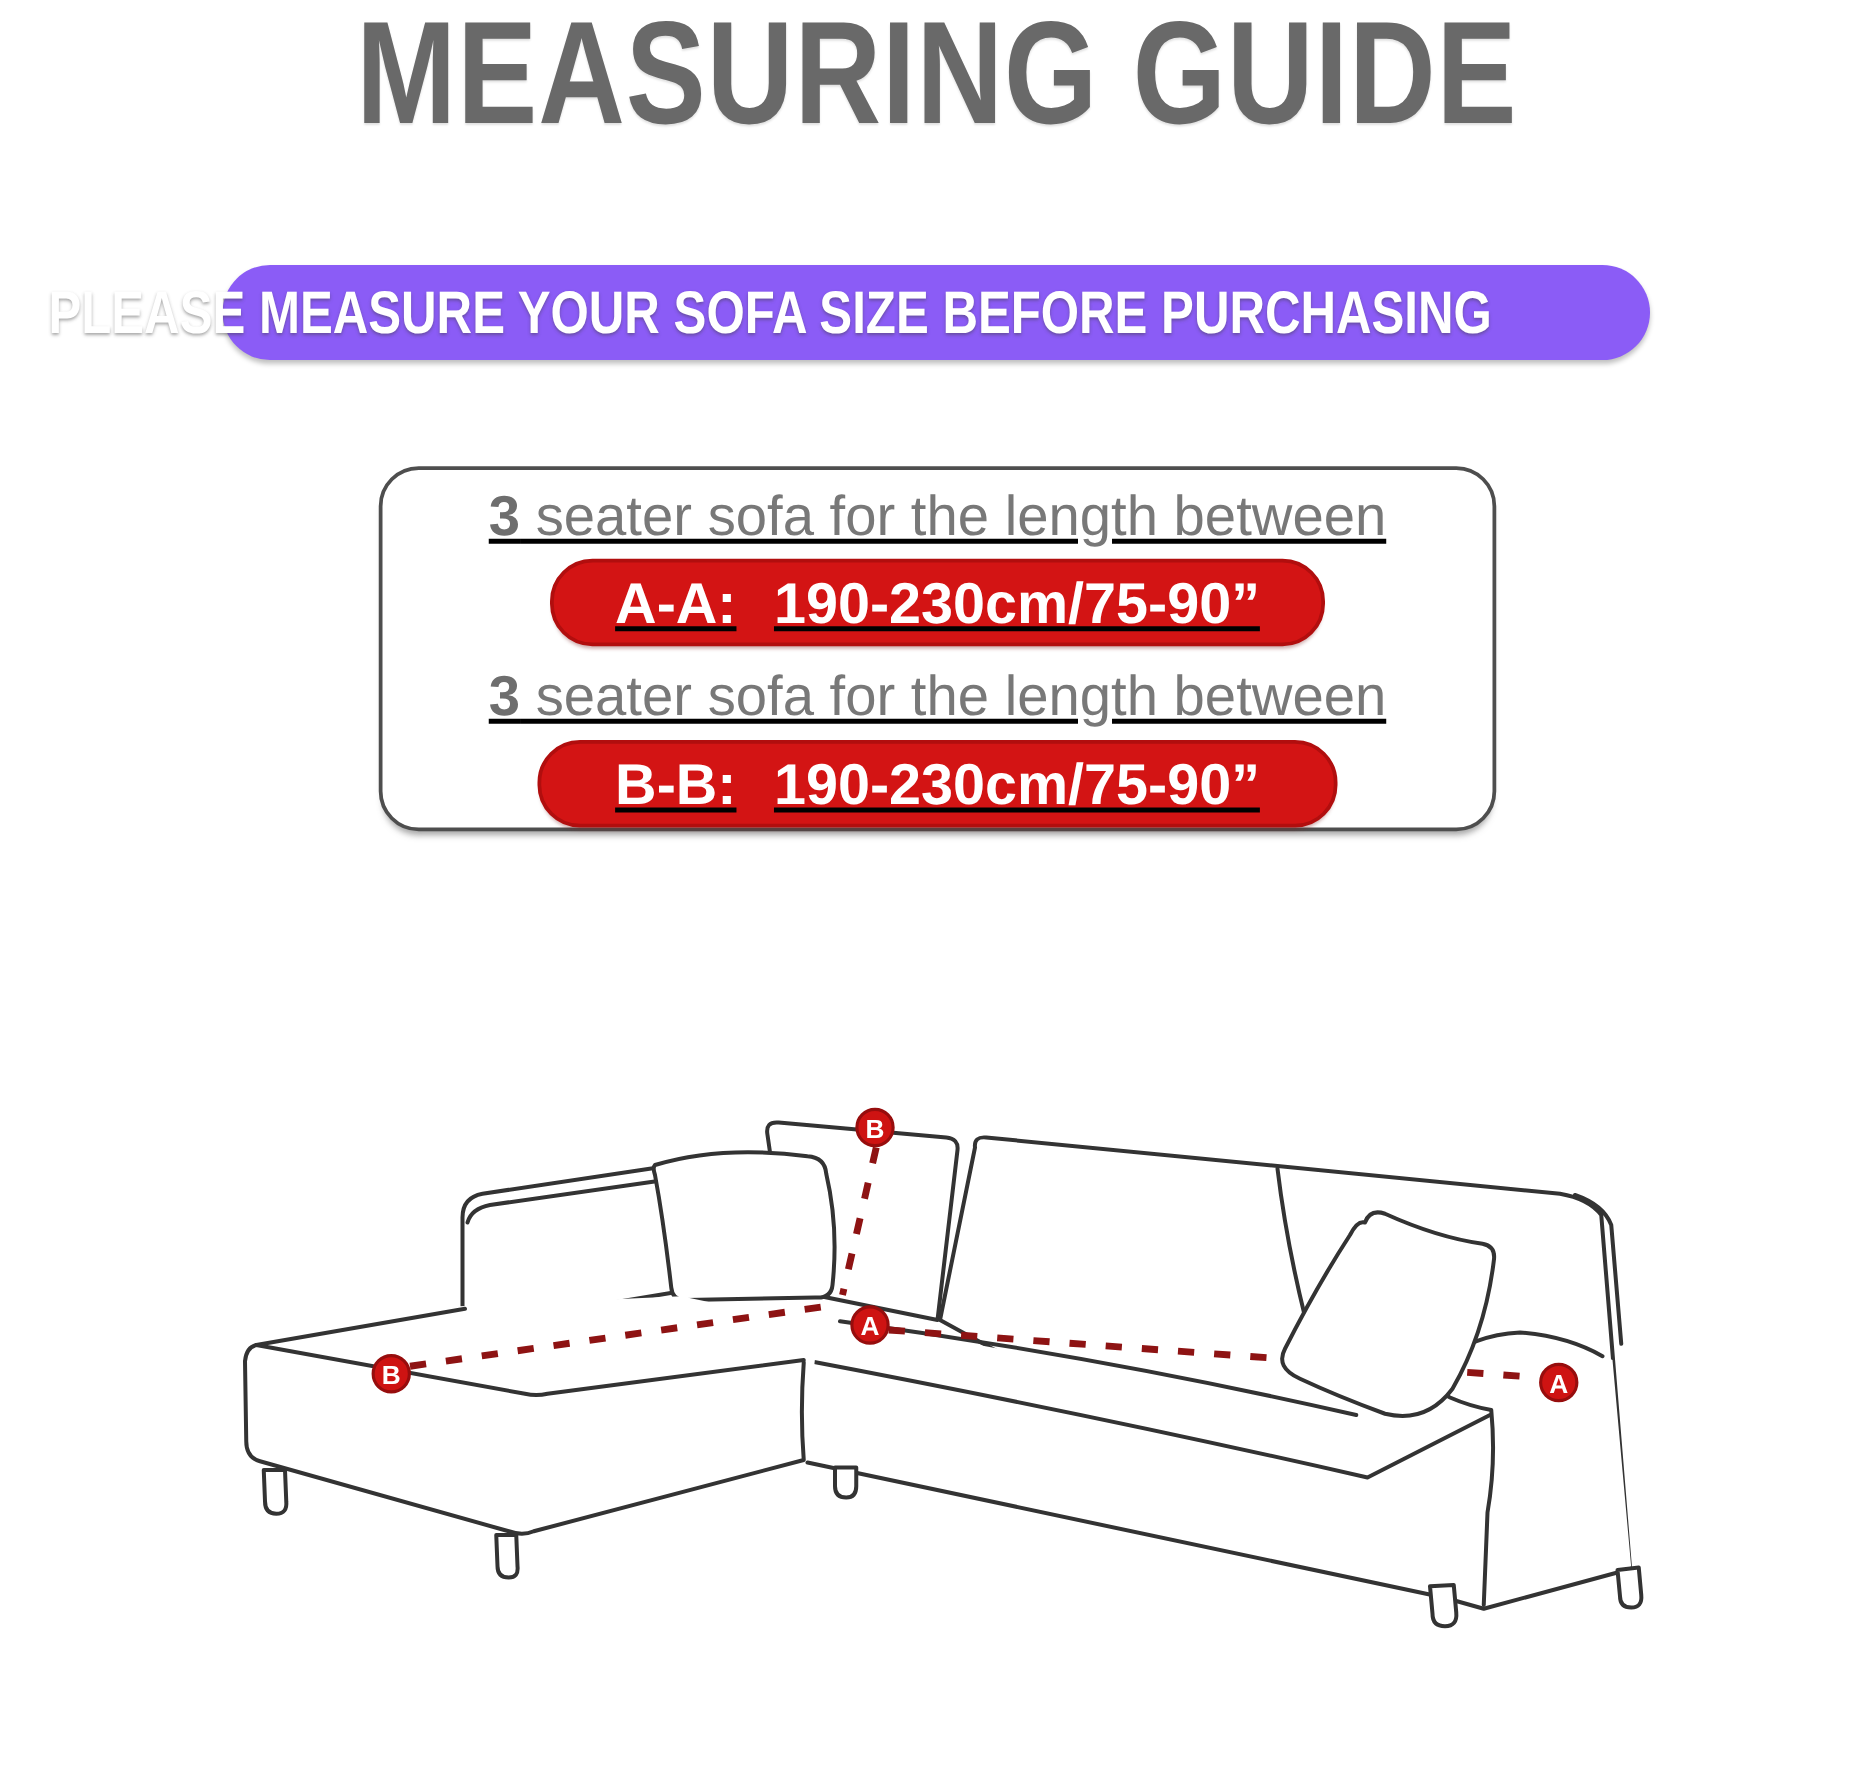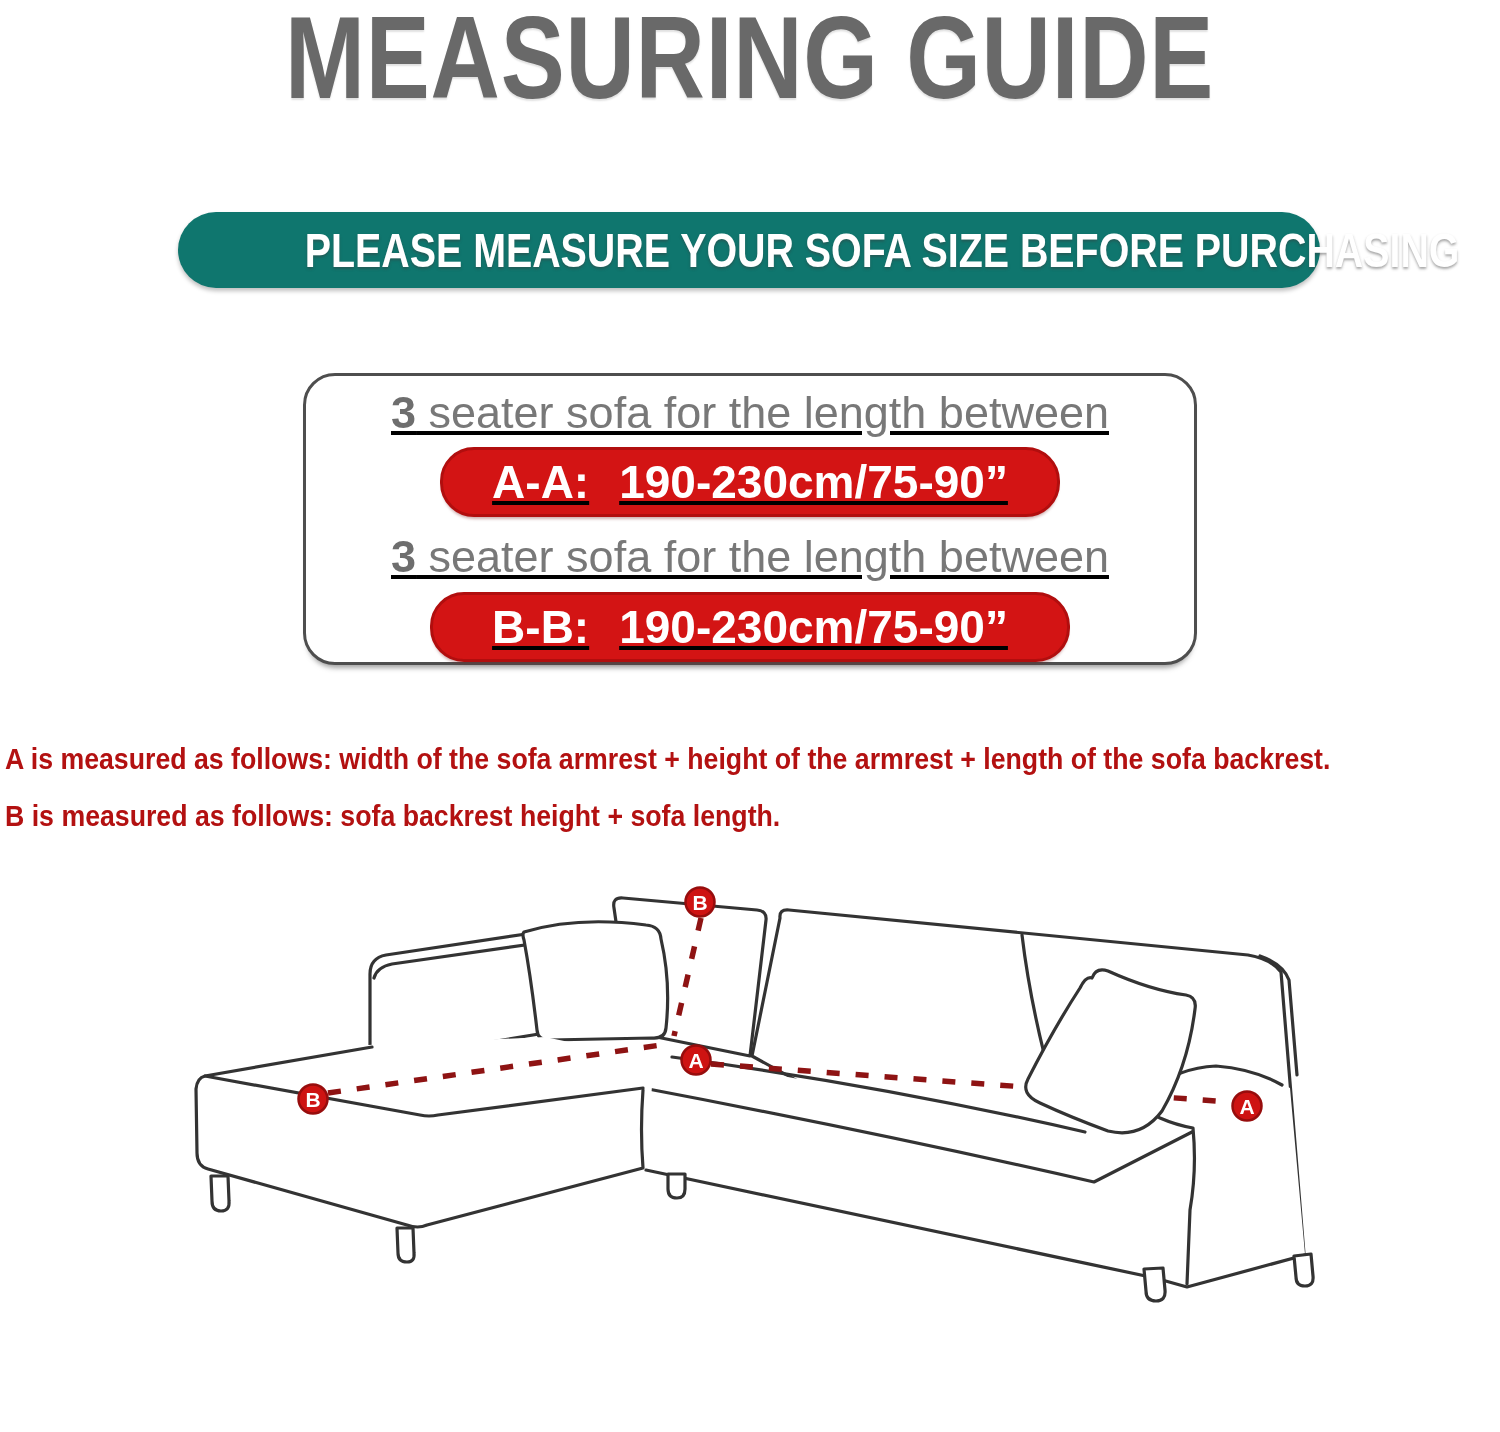--- a/index.html
+++ b/index.html
@@ -4,22 +4,22 @@
 <style>
   html,body{margin:0;padding:0;background:#fff;}
   .page{position:relative;width:1500px;height:1432px;background:#ffffff;overflow:hidden;
         font-family:"Liberation Sans",sans-serif;}
   
   .title-wrap{position:absolute;top:-10px;left:0;width:100%;text-align:center;}
   .title{display:inline-block;font-size:117px;font-weight:bold;color:#696969;
          letter-spacing:1px;transform:scaleX(0.82);transform-origin:center;
          white-space:nowrap;text-shadow:0 2px 2px rgba(0,0,0,0.12);}
   
-  .banner{position:absolute;left:178px;top:212px;width:1142px;height:76px;background:#0f766e;
-          border-radius:40px;display:flex;align-items:center;justify-content:flex-start;
+  .banner{position:absolute;left:178px;top:212px;width:1142px;height:76px;background:#8b5cf6;
+          border-radius:40px;display:flex;align-items:center;justify-content:flex-end;
           box-shadow:0 3px 4px rgba(0,0,0,0.25);}
   .banner-text{display:inline-block;color:#ffffff;font-weight:bold;font-size:48px;
           white-space:nowrap;transform:scaleX(0.82);transform-origin:center;
           text-shadow:0 2px 3px rgba(60,60,60,0.45);}
   
   .size-box{position:absolute;left:303px;top:373px;width:894px;height:292px;background:#fff;
           border:3px solid #4e4e4e;border-radius:32px;box-sizing:border-box;
           display:flex;flex-direction:column;align-items:center;
           box-shadow:0 7px 5px -4px rgba(90,90,90,0.55);text-decoration:underline;}
   .size-line{margin-top:11px;font-size:45px;color:#787878;white-space:nowrap;}
@@ -60,24 +60,20 @@
       <span>A-A:</span>
       <span>190-230cm/75-90”</span>
     </div>
     <div class="size-line second"><b>3</b><span> seater sofa for the length between</span></div>
     <div class="pill pill-b">
       <span>B-B:</span>
       <span>190-230cm/75-90”</span>
     </div>
   </div>
 
-  <div class="notes">
-    <div class="note-line">A is measured as follows: width of the sofa armrest + height of the armrest + length of the sofa backrest.</div>
-    <div class="note-line">B is measured as follows: sofa backrest height + sofa length.</div>
-  </div>
 
   <svg class="sofa-svg" width="1500" height="470" viewBox="0 0 1500 470" xmlns="http://www.w3.org/2000/svg">
     <g fill="#ffffff" stroke="#333333" stroke-width="3.2" stroke-linejoin="round" stroke-linecap="round">
 
       <path d="M 632,162 L 614,38 Q 612,27 623,28 L 757,40 Q 767,41 766,50 L 750,186 Z"></path>
 
       <path d="M 780,48 Q 779,39 789,40 L 1248,85 Q 1271,89 1281,102 L 1304,384 L 1160,410 L 752,186 Z"></path>
       <path fill="none" d="M 1022,65 Q 1031,140 1054,221"></path>
       <path fill="none" d="M 1260,86 Q 1283,94 1289,110 L 1297,205"></path>
 

